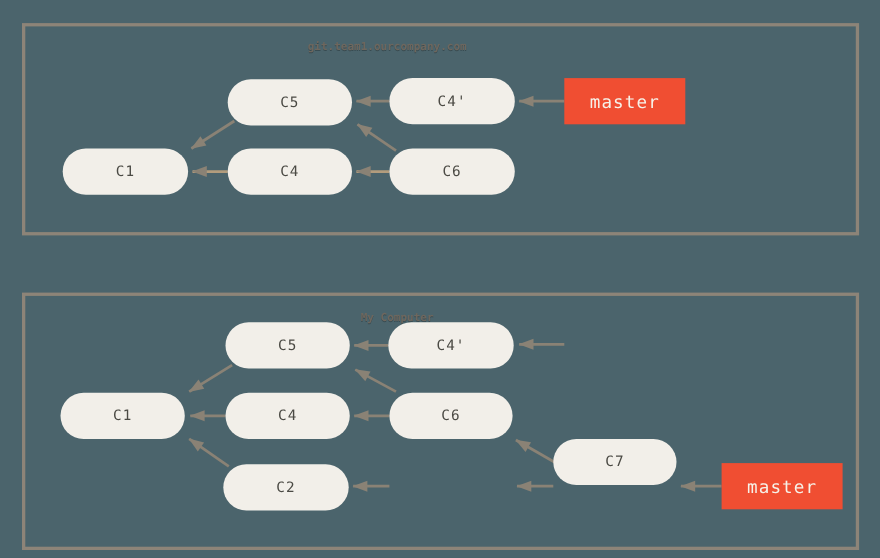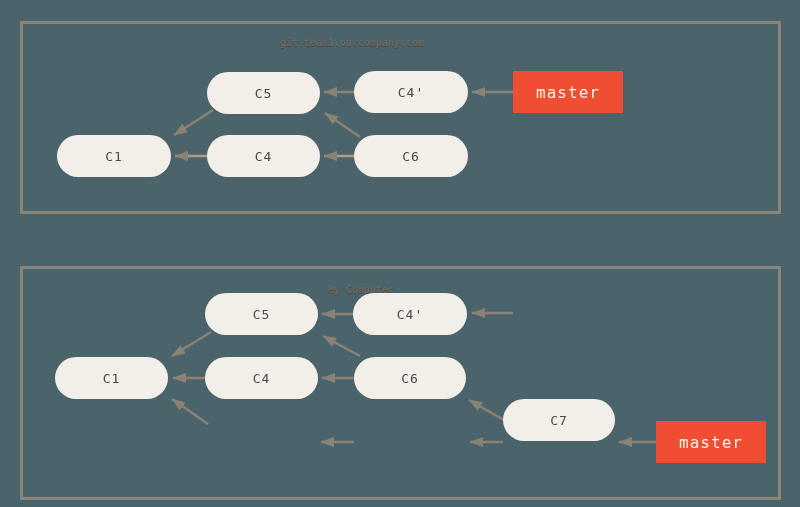--- a/index.html
+++ b/index.html
@@ -70,16 +70,17 @@
 <div class="commit" style="left: 207px; top: 72px; width: 113px; height: 42px;">C5</div>
     <div class="commit" style="left: 354px; top: 71px; width: 114px; height: 42px;">C4'</div>
     <div class="commit" style="left: 57px; top: 135px; width: 114px; height: 42px;">C1</div>
     <div class="commit" style="left: 207px; top: 135px; width: 113px; height: 42px;">C4</div>
     <div class="commit" style="left: 354px; top: 135px; width: 114px; height: 42px;">C6</div>
     <div class="commit" style="left: 205px; top: 293px; width: 113px; height: 42px;">C5</div>
     <div class="commit" style="left: 353px; top: 293px; width: 114px; height: 42px;">C4'</div>
     <div class="commit" style="left: 55px; top: 357px; width: 113px; height: 42px;">C1</div>
     <div class="commit" style="left: 205px; top: 357px; width: 113px; height: 42px;">C4</div>
     <div class="commit" style="left: 354px; top: 357px; width: 112px; height: 42px;">C6</div>
+    <div class="commit" style="left: 203px; top: 422px; width: 114px; height: 42px;">C2</div>
     <div class="commit" style="left: 503px; top: 399px; width: 112px; height: 42px;">C7</div>
     <div class="branch" style="left: 513px; top: 71px; width: 110px; height: 42px;">master</div>
     <div class="branch" style="left: 656px; top: 421px; width: 110px; height: 42px;">master</div>
   </div>
 
 </body></html>

